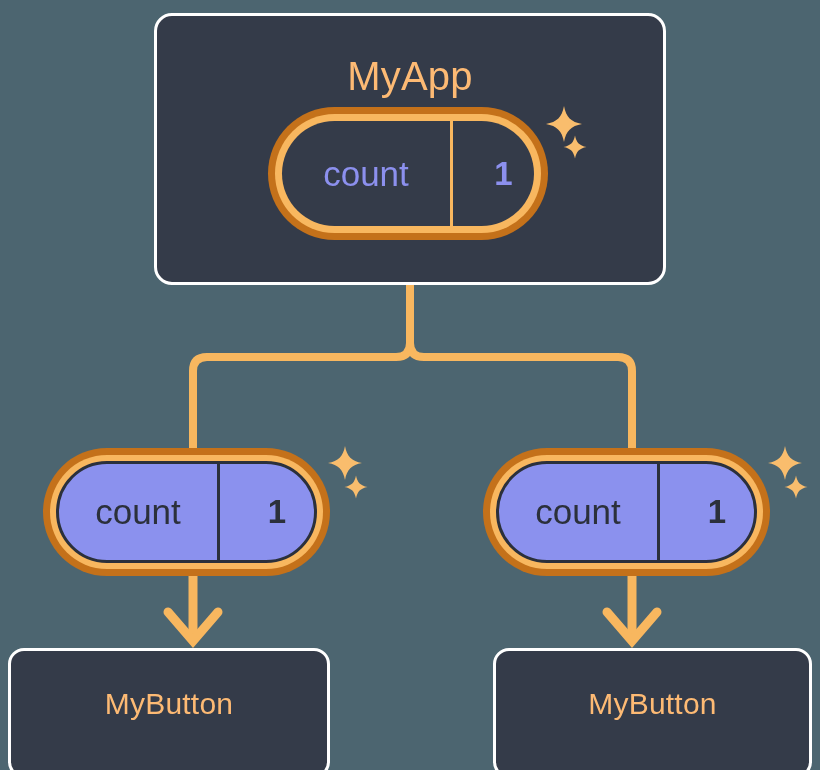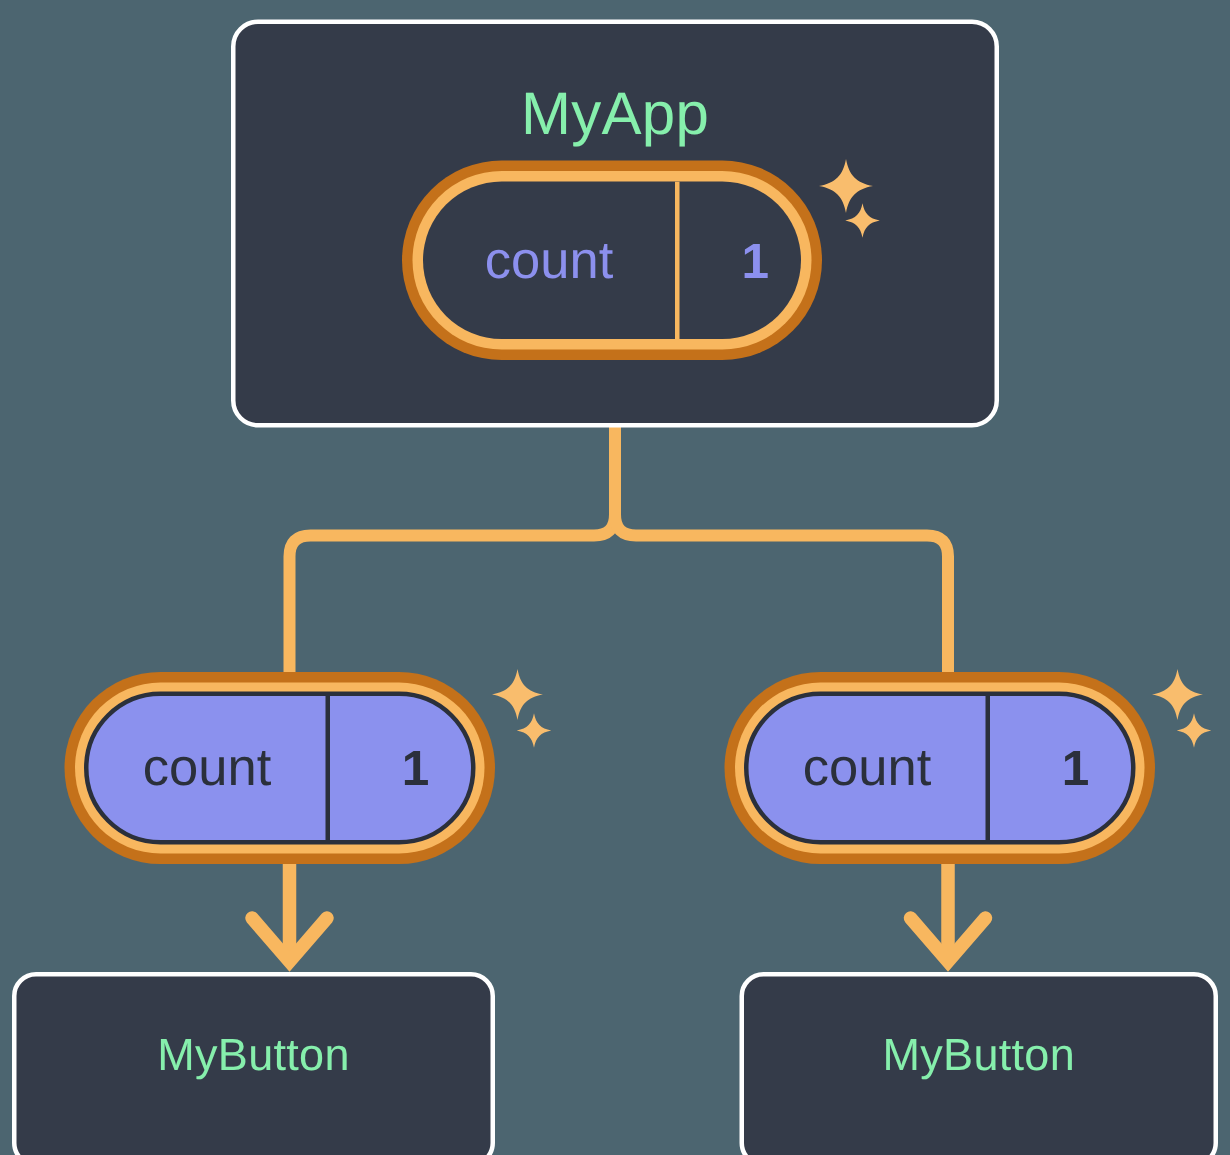--- a/index.html
+++ b/index.html
@@ -37,21 +37,21 @@
     background: #343b49;
     border: 3px solid #ffffff;
     border-radius: 18px;
     z-index: 3;
   }
   .card-title {
     position: absolute;
     left: 0;
     right: 0;
     text-align: center;
-    color: #86efac;
+    color: #fdba74;
     font-weight: 400;
     letter-spacing: 0.2px;
     white-space: nowrap;
   }
 
   #card-myapp {
     left: 154px;
     top: 13px;
     width: 512px;
     height: 272px;

